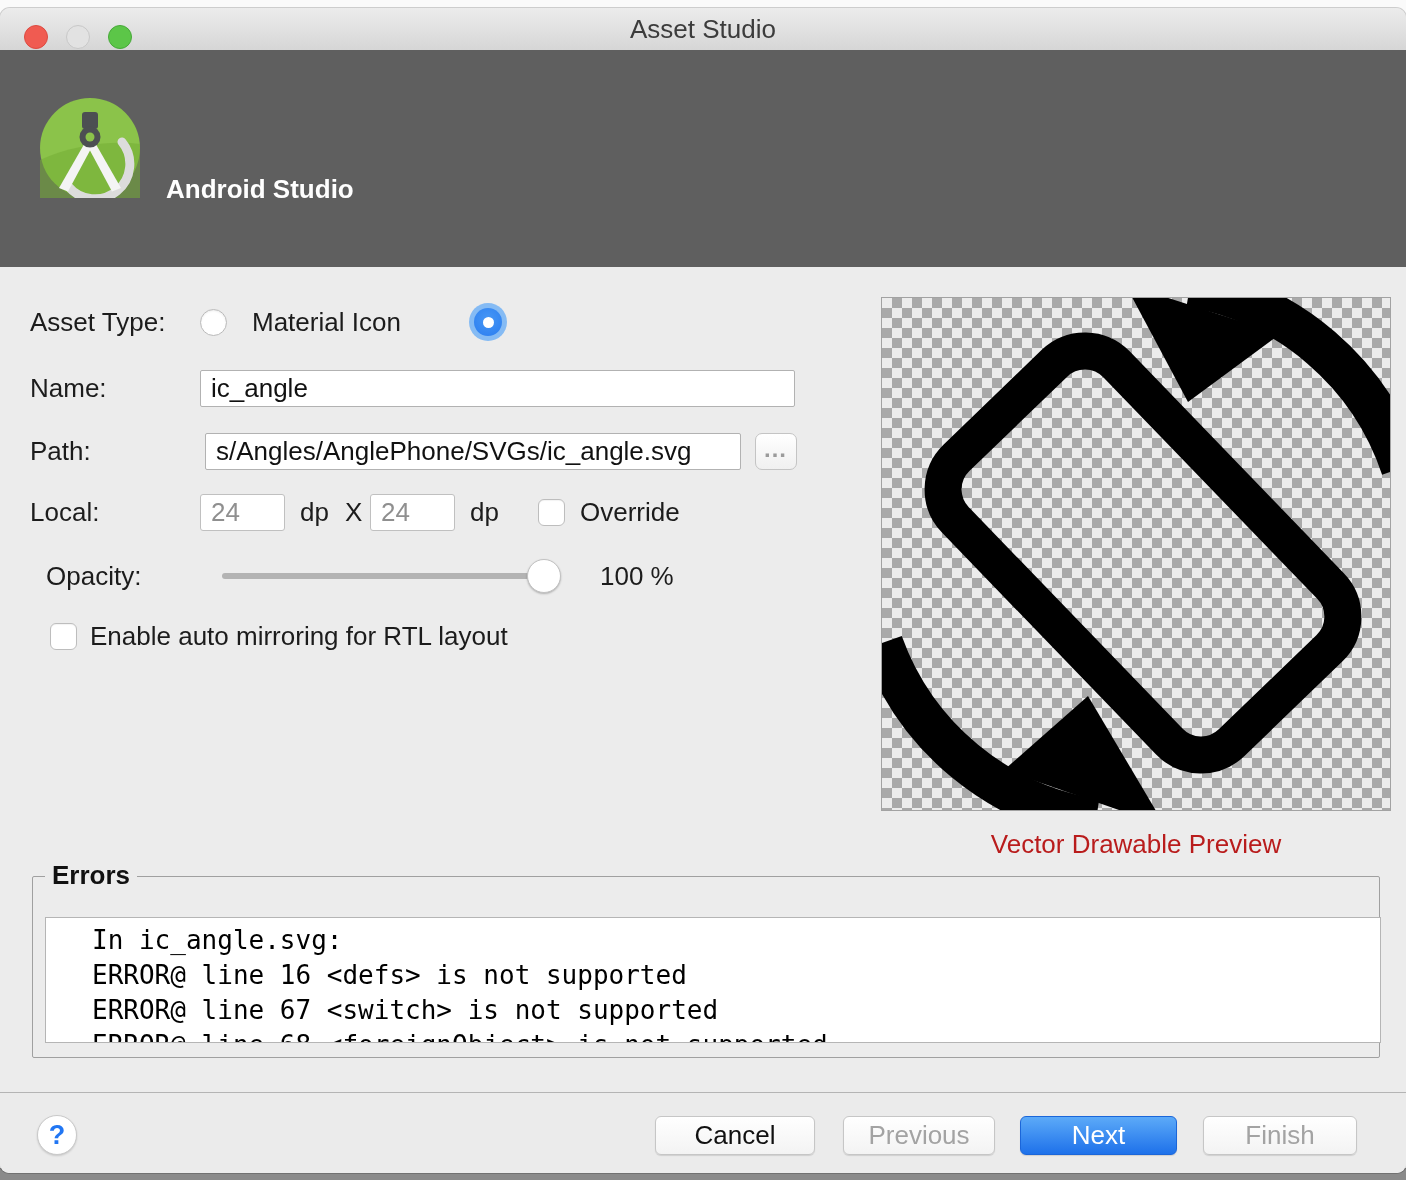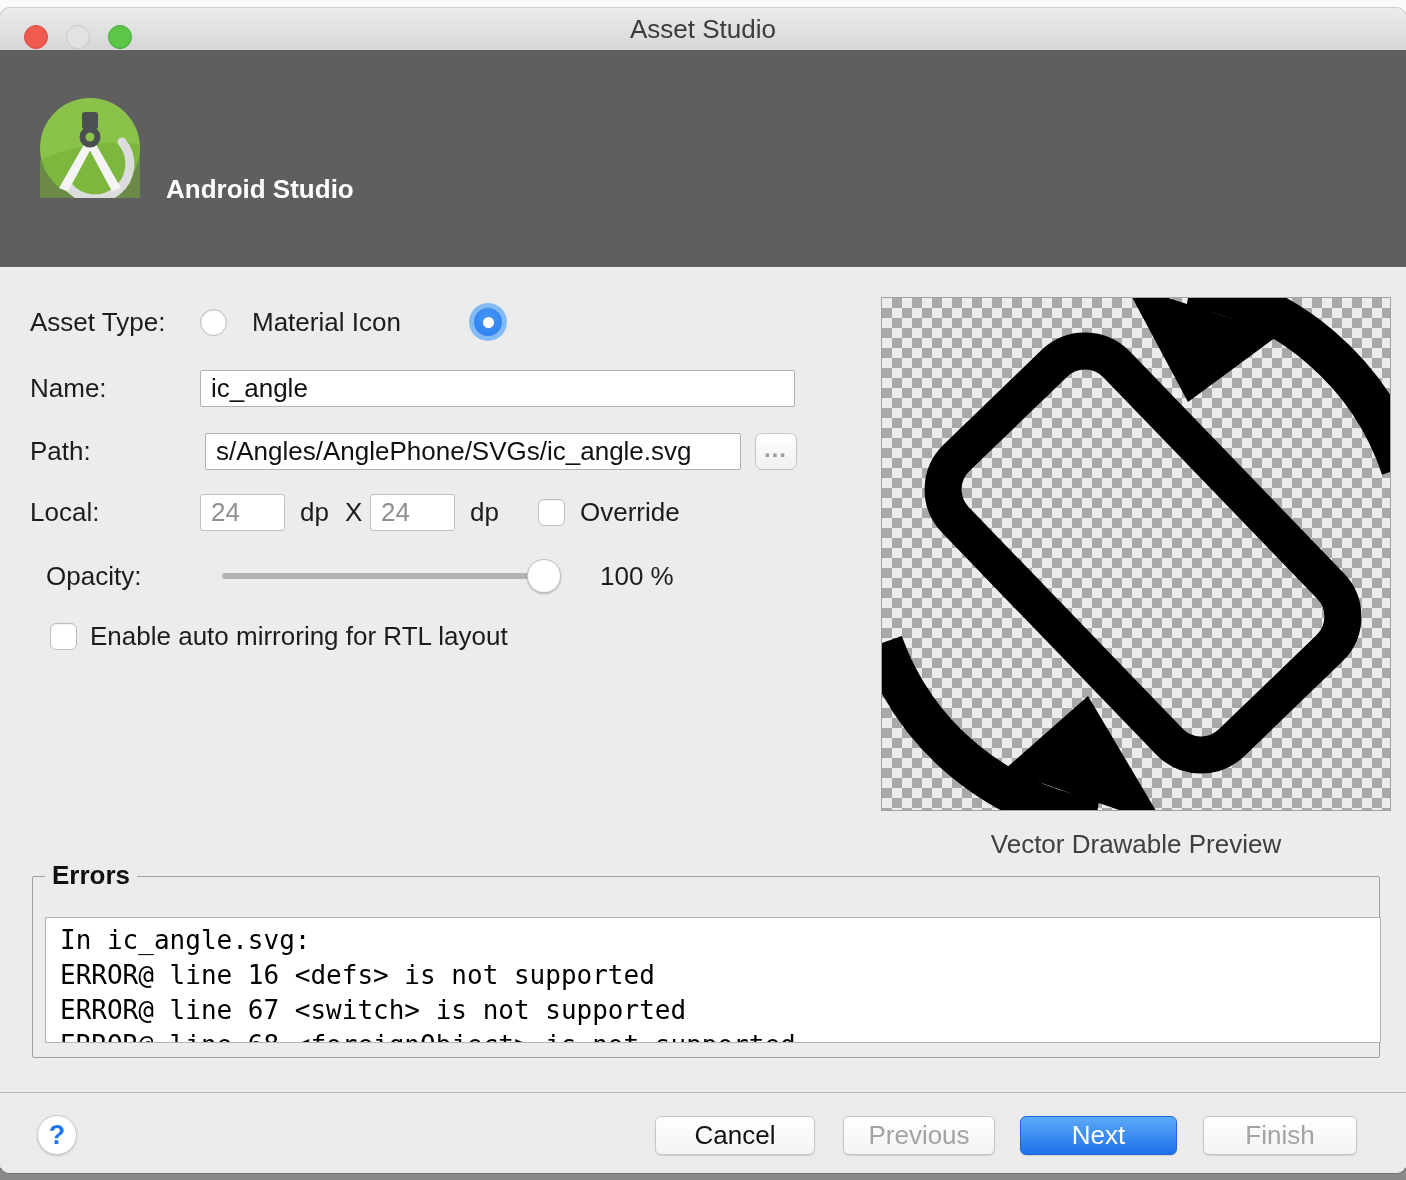--- a/index.html
+++ b/index.html
@@ -65,32 +65,32 @@
 
   
   .preview{
     position:absolute;left:881px;top:289px;width:510px;height:514px;box-sizing:border-box;
     border:1px solid #a2a2a2;overflow:hidden;
     background:repeating-conic-gradient(#a9a9a9 0 25%, #ececec 0 50%);
     background-size:20px 20px;
   }
   .preview svg{position:absolute;left:0;top:0;}
   .preview-caption{position:absolute;left:881px;top:821px;width:510px;text-align:center;
-                   font-size:26px;color:#404040;font-weight:500;}
+                   font-size:26px;color:#b91c1c;font-weight:500;}
 
   
   .errors-fieldset{position:absolute;left:32px;top:868px;width:1348px;height:182px;box-sizing:border-box;
                    border:1px solid #a0a0a0;border-radius:2px;}
   .errors-legend{position:absolute;left:12px;top:-17px;padding:0 7px;background:#ececec;
                  font-size:26px;font-weight:700;color:#111;}
   .errors-viewport{position:absolute;left:12px;top:40px;width:1336px;height:126px;box-sizing:border-box;
                    background:#ffffff;border:1px solid #b5b5b5;overflow:hidden;
                    font-family:"DejaVu Sans Mono",monospace;font-size:26px;line-height:35px;color:#000;
                    padding:5px 0 0 14px;}
-  .error-line{display:block;white-space:pre;}
+  .error-line{display:block;white-space:pre;margin-left:32px;}
 
   
   .footer-sep{position:absolute;left:0;top:1084px;width:100%;height:1px;background:#b4b4b4;box-shadow:0 1px 0 #f8f8f8;}
   .footer{position:absolute;left:0;top:1085px;width:100%;height:80px;background:#ebebeb;border-radius:0 0 9px 9px;}
   .help-btn{position:absolute;left:37px;top:22px;width:40px;height:40px;border-radius:50%;background:#ffffff;
             box-sizing:border-box;border:1px solid #c9c9c9;box-shadow:0 1px 2px rgba(0,0,0,.15);
             color:#2176f3;font-size:27px;font-weight:700;text-align:center;line-height:38px;}
   .btn{position:absolute;top:23px;height:39px;box-sizing:border-box;border-radius:6px;
        background:linear-gradient(#ffffff,#f3f3f3);border:1px solid #c6c6c6;
        font-size:26px;font-weight:500;color:#111;text-align:center;line-height:37px;

